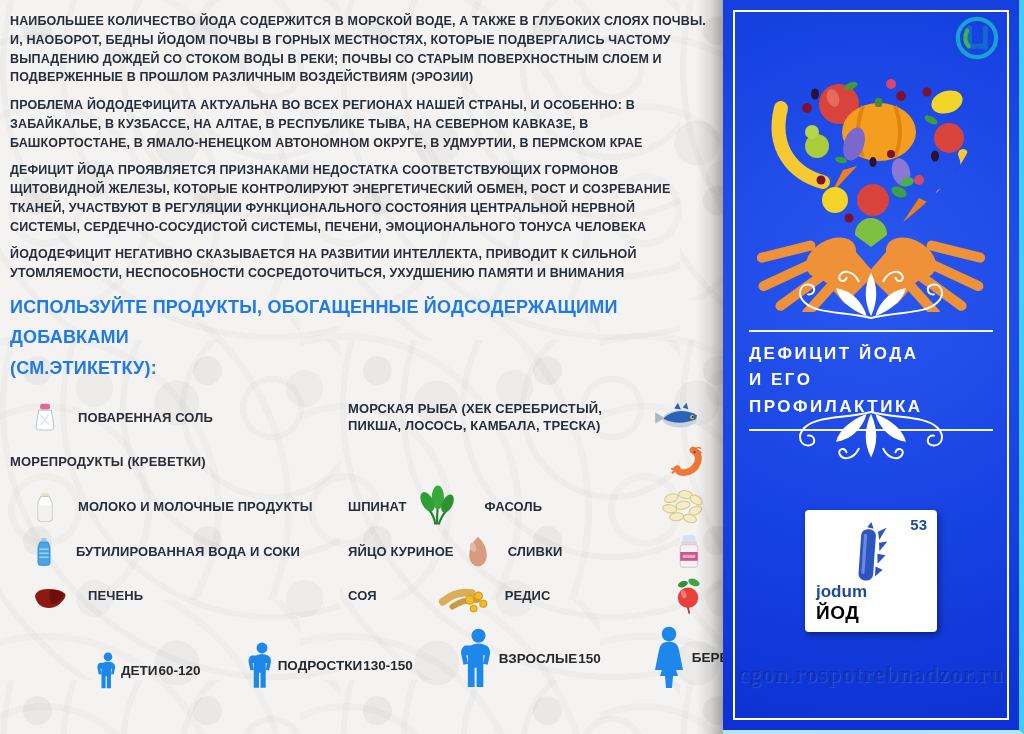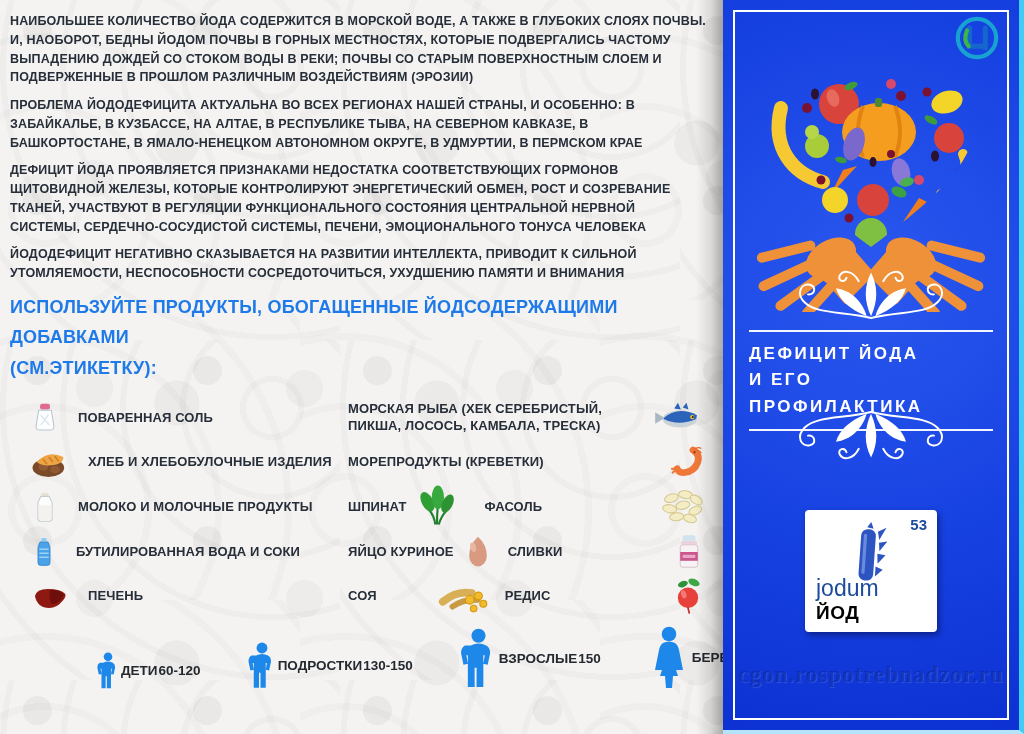--- a/index.html
+++ b/index.html
@@ -56,21 +56,21 @@
   .flourish.bottom { top:398px; transform:translateX(-50%) scaleY(-1); }
 
   .title-block { position:absolute; top:330px; left:26px; right:26px; }
   .rule { height:2px; background:#ffffff; opacity:0.95; }
   .panel-title { color:#ffffff; font-size:17px; font-weight:700; letter-spacing:2.5px; line-height:1.55; padding:9px 0; }
 
   .element-card { position:absolute; top:510px; left:50%; transform:translateX(-50%); width:132px; height:122px;
     background:#ffffff; border-radius:4px; box-shadow:2px 3px 6px rgba(0,0,30,0.45); }
   .el-number { position:absolute; top:6px; right:10px; font-size:15px; font-weight:700; color:#1c4a9c; }
   .el-crystal { position:absolute; top:12px; left:34px; }
-  .el-latin { position:absolute; left:11px; bottom:30px; font-size:23px; font-weight:400; color:#1c4a9c; }
+  .el-latin { position:absolute; left:11px; bottom:30px; font-size:17px; font-weight:700; color:#1c4a9c; }
   .el-russian { position:absolute; left:11px; bottom:8px; font-size:19px; font-weight:700; color:#000000; letter-spacing:0.5px; }
 
   .watermark { position:absolute; top:662px; left:0; right:0; text-align:center;
     font-family:"Liberation Serif", serif; font-weight:700; font-size:23px; letter-spacing:1px;
     color:rgba(12,38,160,0.60); text-shadow:1px 1px 1px rgba(120,170,255,0.25); }
 </style>
 </head>
 <body>
 
 <svg width="0" height="0" style="position:absolute" aria-hidden="true">
@@ -199,26 +199,20 @@
         </div>
         <div class="cell-right">
           <span class="plabel fish-label">МОРСКАЯ РЫБА (ХЕК СЕРЕБРИСТЫЙ, ПИКША, ЛОСОСЬ, КАМБАЛА, ТРЕСКА)</span>
           <svg class="icn ml-auto" width="54" height="38">
               <use href="#sym-fish"></use>
             </svg>
         </div>
       </div>
 
       <div class="prod-row">
-        <div class="cell-left">
-          <svg class="icn" width="44" height="40">
-              <use href="#sym-bread"></use>
-            </svg>
-          <span class="plabel">ХЛЕБ И ХЛЕБОБУЛОЧНЫЕ ИЗДЕЛИЯ</span>
-        </div>
         <div class="cell-right">
           <span class="plabel">МОРЕПРОДУКТЫ (КРЕВЕТКИ)</span>
           <svg class="icn ml-auto" width="36" height="44">
               <use href="#sym-shrimp"></use>
             </svg>
         </div>
       </div>
 
       <div class="prod-row">
         <div class="cell-left">

